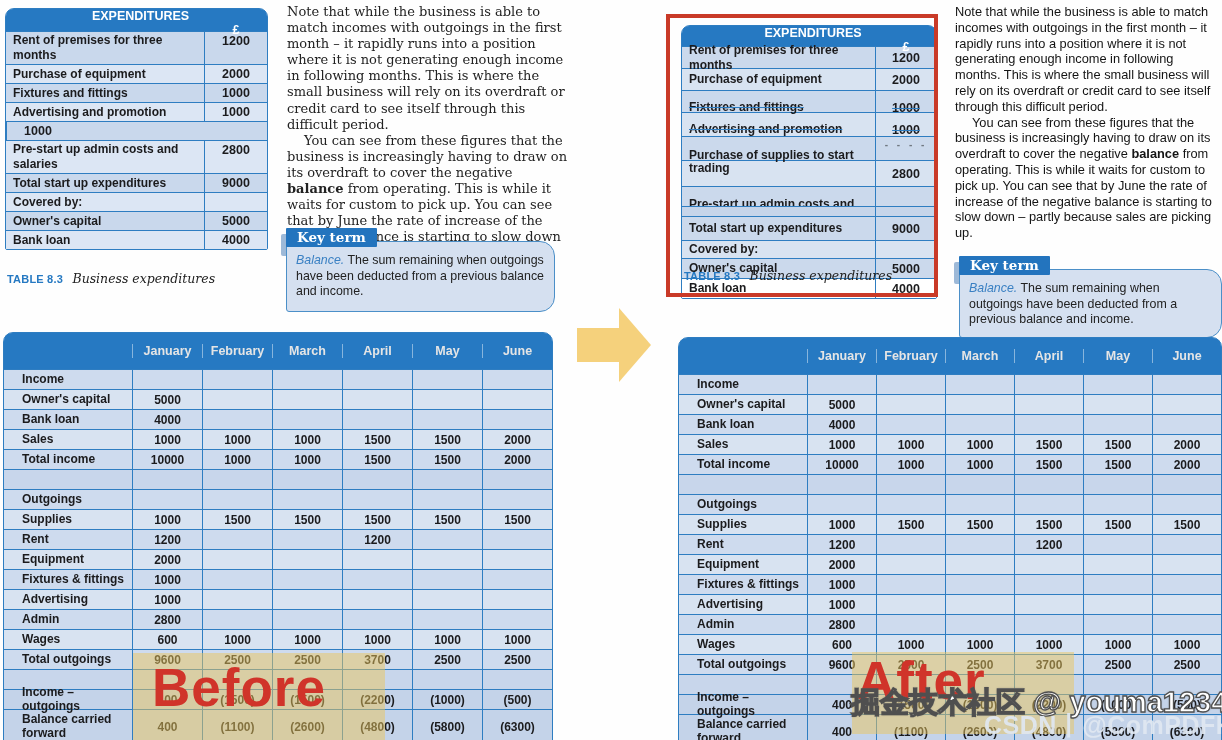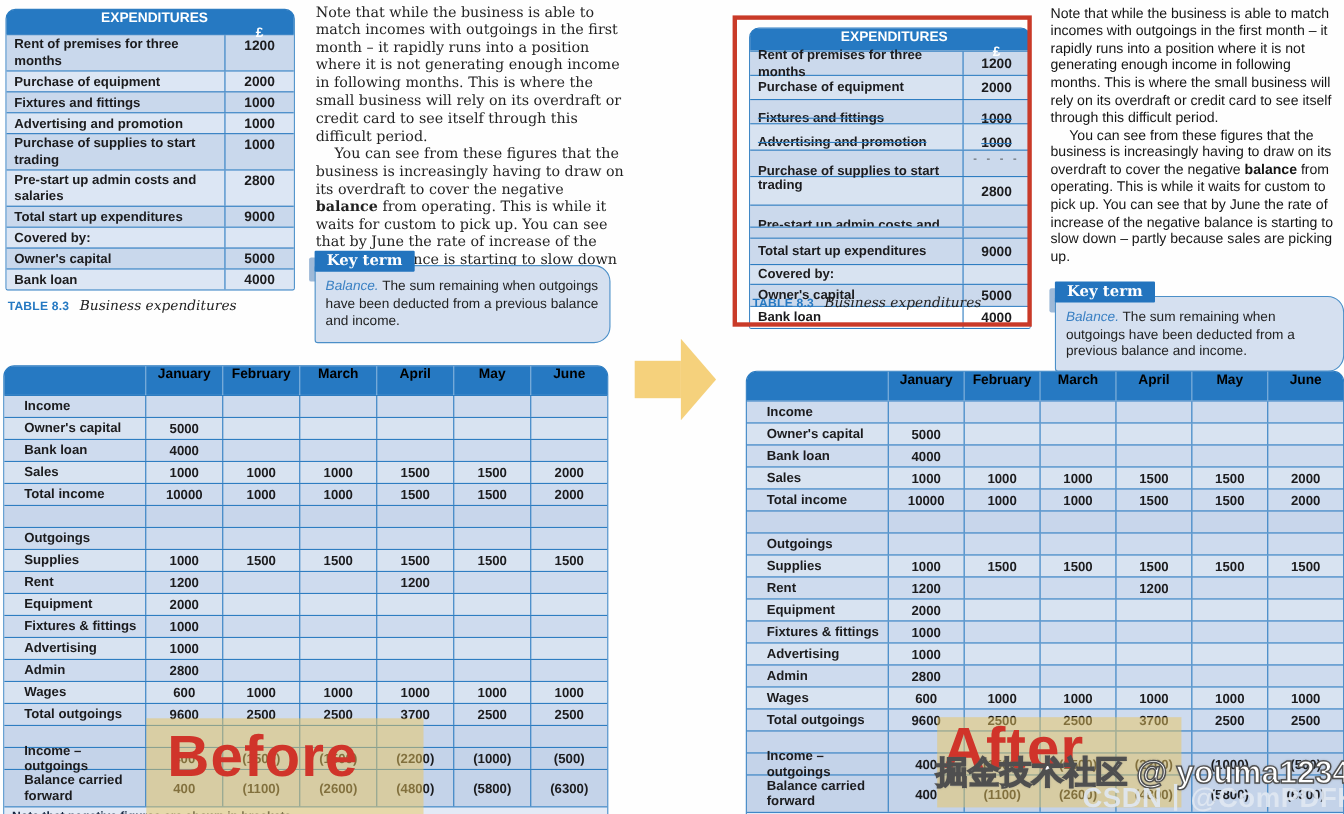--- a/index.html
+++ b/index.html
@@ -68,22 +68,22 @@
           font-family:"DejaVu Serif",serif;font-weight:bold;font-size:13.5px;z-index:2;border-radius:1px;}
   .kt-body{position:absolute;left:5px;top:13px;right:0;bottom:0;background:#d5e0f0;
            border:1.8px solid #4b8fc8;border-radius:2px 15px 15px 3px;box-sizing:border-box;
            padding:11px 10px 0 9px;font-size:12.4px;line-height:15.5px;color:#222;}
   .kt-term{color:#3a80c3;font-style:italic;}
 
   
   .monthly{position:absolute;border:1.5px solid #2e7dc1;border-radius:10px 10px 0 0;box-sizing:border-box;background:#d5e1f1;}
   #before-monthly{left:3px;top:332px;width:550px;}
   #after-monthly{left:678px;top:337px;width:544px;}
-  .m-head{display:flex;height:26px;background:#2679c2;color:#000000;font-weight:bold;font-size:12.5px;
-          border-radius:8px 8px 0 0;}
+  .m-head{display:flex;height:36px;background:#2679c2;color:#e5e5e5;font-weight:bold;font-size:12.5px;
+          border-radius:8px 8px 0 0;align-items:center;}
   .m-head .m-lbl{width:128px;}
   .m-head .m-c{flex:1;text-align:center;border-left:1.3px solid rgba(255,255,255,.45);}
   .m-row{display:flex;height:20px;border-top:1.4px solid #2e7dc1;box-sizing:border-box;align-items:center;}
   .m-row .m-lbl{width:128px;padding-left:18px;box-sizing:border-box;font-size:12px;font-weight:600;line-height:13.5px;}
   .m-row .m-c{flex:1;text-align:center;border-left:1.4px solid #2e7dc1;align-self:stretch;
               display:flex;align-items:center;justify-content:center;font-size:12px;font-weight:600;}
   .m-row:nth-child(odd){background:#d8e3f1;}
   .m-row:nth-child(even){background:#cedbee;}
   .m-row.blank{background:#c8d6eb;}
   .m-row.section .m-lbl,.m-row.bold .m-lbl,.m-row.bold .m-c{font-weight:800;}
@@ -141,21 +141,20 @@
           <span>1000</span>
         </div>
       </div>
       <div class="row">
         <div class="lblcell"><span>Advertising and promotion</span></div>
         <div class="valcell">
           <span>1000</span>
         </div>
       </div>
       <div class="row">
-        <div class="lblcell"><span>Purchase of supplies to start trading</span></div>
         <div class="valcell">
           <span>1000</span>
         </div>
       </div>
       <div class="row">
         <div class="lblcell"><span>Pre-start up admin costs and salaries</span></div>
         <div class="valcell">
           <span>2800</span>
         </div>
       </div>

